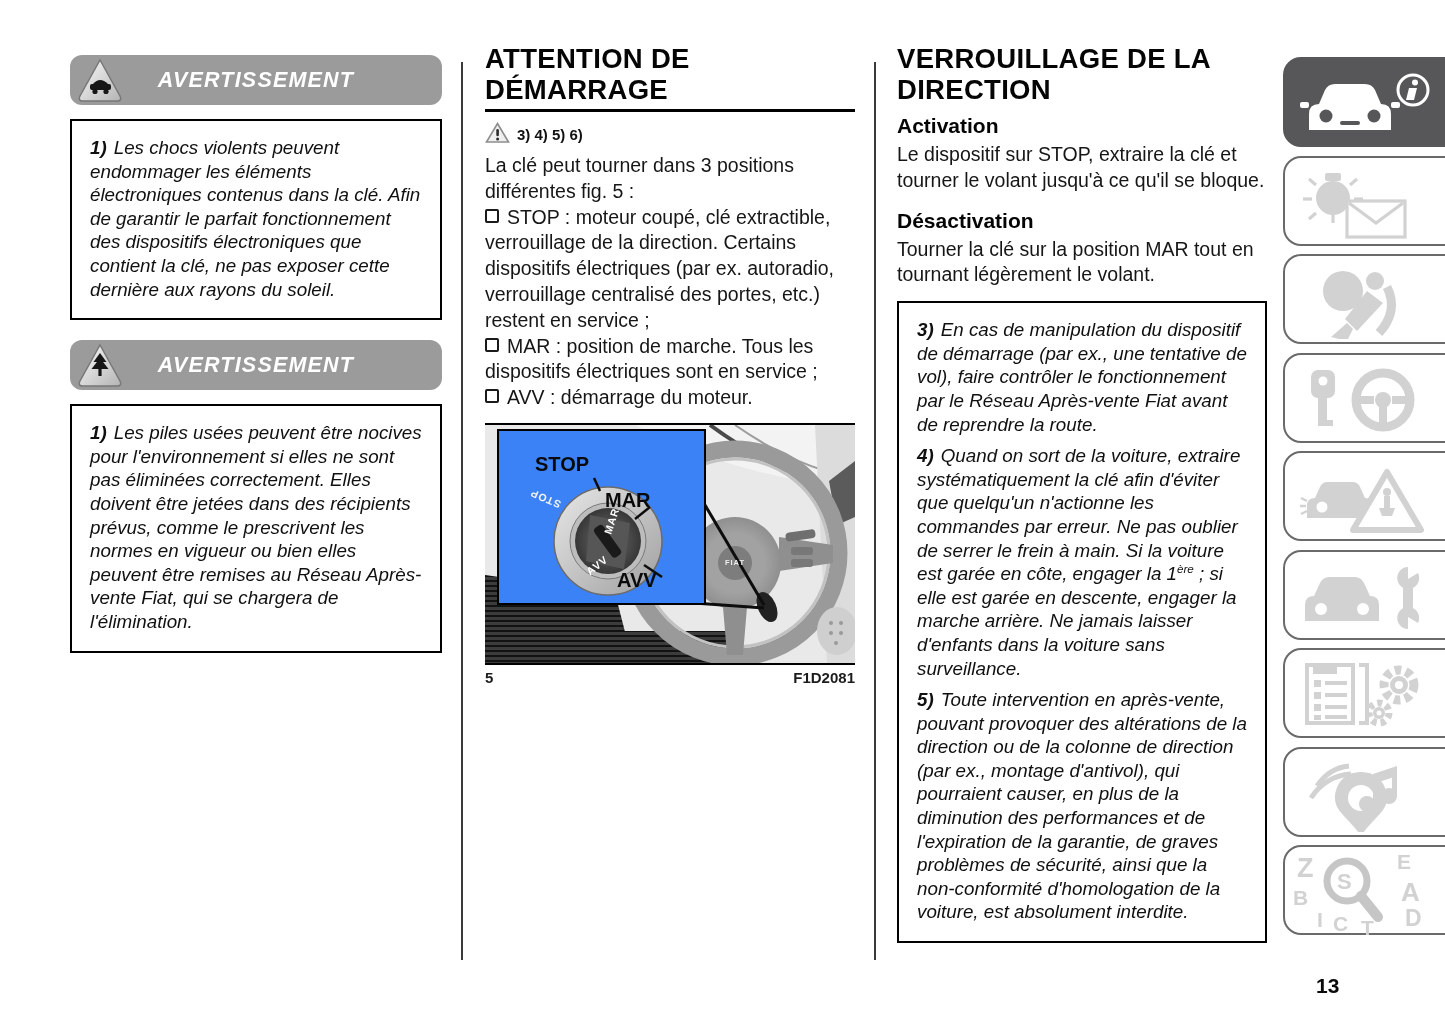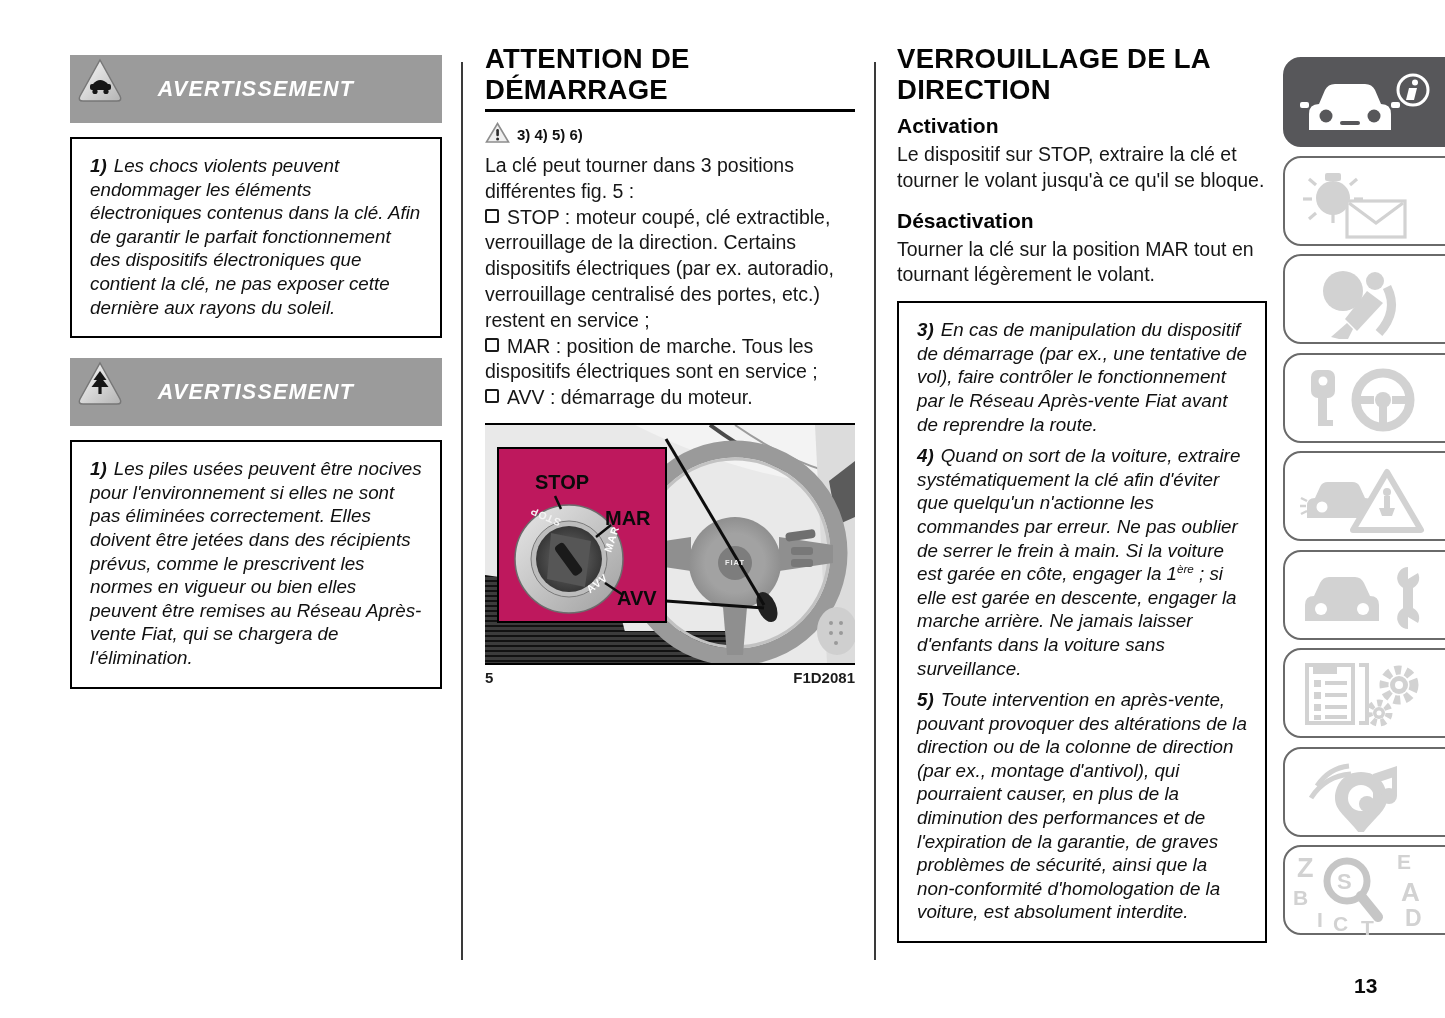--- a/index.html
+++ b/index.html
@@ -7,21 +7,21 @@
         font-family:"Liberation Sans",sans-serif;color:#111;}
   .col{position:absolute;}
   .col1{left:70px;top:55px;width:372px;}
   .col2{left:485px;top:44px;width:370px;}
   .col3{left:897px;top:44px;width:370px;}
   .vrule{position:absolute;width:1.5px;background:#3a3a3a;top:62px;height:898px;}
   .vrule.r1{left:461px;}
   .vrule.r2{left:874px;}
 
   
-  .warn-bar{position:relative;height:68px;background:#9b9b9b;display:flex;align-items:center;justify-content:center;}
+  .warn-bar{position:relative;height:50px;background:#9b9b9b;display:flex;align-items:center;justify-content:center;border-radius:12px;}
   .warn-bar .tri{position:absolute;left:7px;top:2px;}
   .warn-bar .bar-label{font-weight:bold;font-style:italic;font-size:21.5px;color:#fff;letter-spacing:1.2px;}
   .warn-box{border:2.5px solid #000;padding:7px 9px 9px 10px;font-style:italic;
             font-size:18.8px;line-height:23.6px;color:#101010;}
   .warn-box p{margin:8px;}
   .wnum{font-weight:bold;padding-right:7px;}
   .mt14{margin-top:14px;} .mt20{margin-top:20px;} .mt28{margin-top:28px;} .mt44{margin-top:44px;} .mt13{margin-top:13px;}
 
   
   .h1{font-size:27.5px;line-height:30.5px;font-weight:bold;letter-spacing:.3px;margin:0;color:#050505;}
@@ -30,42 +30,42 @@
   .body-text{font-size:19.5px;line-height:25.8px;margin:0;color:#161616;}
   .refs{display:flex;align-items:center;gap:7px;margin-top:10px;font-weight:bold;font-size:15px;text-align:center;}
   .bullet{margin:0;}
   .sq{display:inline-block;width:10px;height:10px;border:2.6px solid #1a1a1a;border-radius:2px;
       margin-right:8px;position:relative;top:-1px;}
   sup{font-size:0.62em;vertical-align:super;line-height:0;}
 
   
   .figure{position:relative;width:370px;height:238px;margin-top:12px;border-top:2.5px solid #000;
           border-bottom:2.5px solid #000;background:#e9e9e9;overflow:hidden;}
-  .inset{position:absolute;left:12px;top:22px;width:166px;height:172px;background:#be185d;border:2.5px solid #000;z-index:3;}
+  .inset{position:absolute;left:12px;top:4px;width:166px;height:172px;background:#3b82f6;border:2.5px solid #000;z-index:3;padding-left:39px;}
   .big-label{position:absolute;font-weight:bold;color:#0a0a0a;}
   .lbl-stop{left:36px;top:22px;font-size:20px;}
   .lbl-mar{left:106px;top:58px;font-size:20px;}
   .lbl-avv{left:118px;top:138px;font-size:20px;}
   .ring-label{position:absolute;font-weight:bold;font-size:10.5px;color:#f4f4f4;letter-spacing:1px;}
   .rl-stop{left:30px;top:62px;transform:rotate(203deg);}
   .rl-mar{left:99px;top:84px;transform:rotate(-72deg);color:#fff;}
   .rl-avv{left:86px;top:128px;transform:rotate(-38deg);color:#fff;}
   .fig-caption{display:flex;justify-content:space-between;width:370px;margin-top:4px;
                font-weight:bold;font-size:15px;color:#1c1c1c;}
   .badge-label{position:absolute;left:232px;top:133px;width:36px;text-align:center;z-index:2;
                font-size:7.5px;font-weight:bold;letter-spacing:1px;color:#eee;}
 
   
   .tab{position:absolute;left:1283px;width:178px;height:90px;background:#fff;
        border:2px solid #6a6a6a;border-radius:18px;box-sizing:border-box;}
   .tab.active{background:#57575a;border-color:#57575a;}
   .tab svg{position:absolute;left:10px;top:7px;}
   .idx-letter{position:absolute;font-weight:bold;color:#d2d2d2;line-height:1;}
 
-  .pageno{position:absolute;left:1316px;top:974px;font-weight:bold;font-size:21px;color:#0a0a0a;margin-left:38px;}
+  .pageno{position:absolute;left:1316px;top:974px;font-weight:bold;font-size:21px;color:#0a0a0a;}
 </style>
 </head>
 <body>
 
 <div class="page">
 
   <div class="vrule r1"></div>
   <div class="vrule r2"></div>
 
   <div class="col col1">

